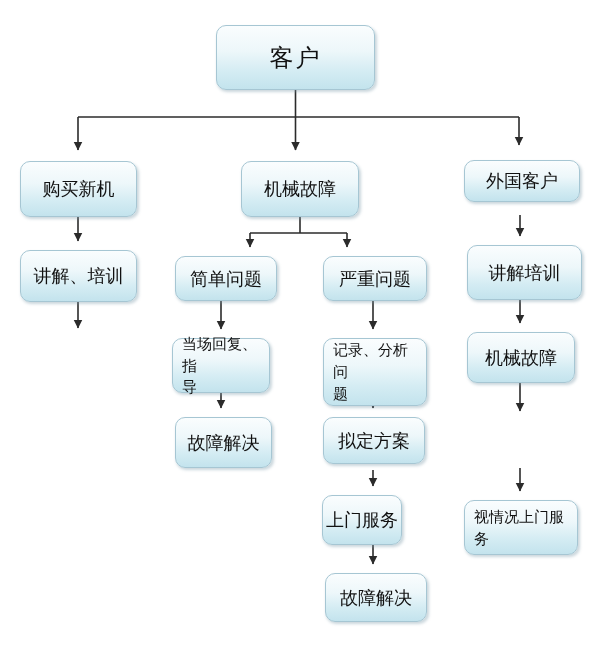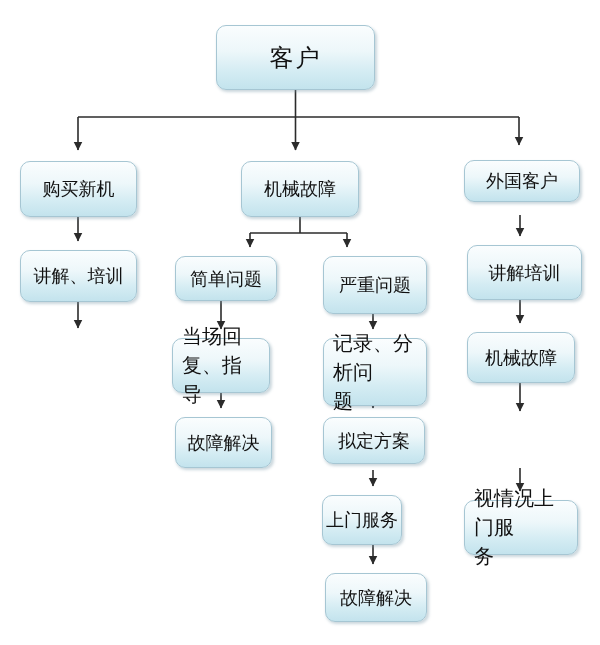--- a/index.html
+++ b/index.html
@@ -11,21 +11,21 @@
   .node{
     position:absolute;box-sizing:border-box;
     display:flex;align-items:center;justify-content:center;
     background:linear-gradient(180deg,#fafdfe 0%,#edf7fa 40%,#d4ecf3 72%,#c3e3ed 100%);
     border:1px solid #a6c6d3;border-radius:10px;
     box-shadow:1.5px 2px 3px rgba(125,155,170,0.4);
     color:#111111;font-size:18px;
   }
   .node span{white-space:nowrap;}
   .node.root{font-size:24px;letter-spacing:2px;}
-  .node.two{justify-content:flex-start;padding:0 9px;font-size:20px;}
+  .node.two{justify-content:flex-start;padding:0 9px;font-size:15px;}
   .node.two span{white-space:pre-line;text-align:left;line-height:1.45;}
   .node.tight{font-size:15px;}
 </style>
 </head>
 <body>
 
 <div class="canvas">
 
   <svg class="edges" width="600" height="645" viewBox="0 0 600 645" fill="none" stroke="#2b2b2b" stroke-width="1.6">
     <defs>
@@ -80,21 +80,21 @@
 
   <div class="node" style="left:20px;top:250px;width:117px;height:52px">
     <span>讲解、培训</span>
   </div>
 
 
   <div class="node" style="left:175px;top:256px;width:102px;height:45px">
     <span>简单问题</span>
   </div>
 
-  <div class="node" style="left:323px;top:256px;width:104px;height:58px">
+  <div class="node" style="left:323px;top:256px;width:104px;height:45px">
     <span>严重问题</span>
   </div>
 
   <div class="node two" style="left:172px;top:338px;width:98px;height:55px">
     <span>当场回复、指
 导</span>
   </div>
 
   <div class="node" style="left:175px;top:417px;width:97px;height:51px">
     <span>故障解决</span>

